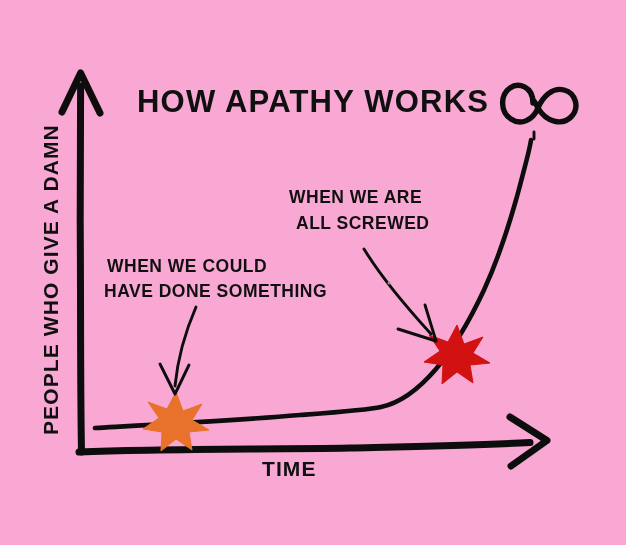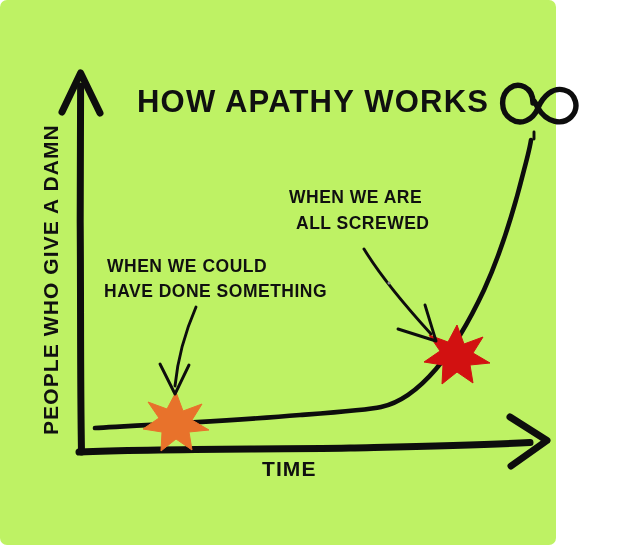--- a/index.html
+++ b/index.html
@@ -9,24 +9,23 @@
     background: #ffffff;
   }
   body {
     width: 626px;
     height: 545px;
     overflow: hidden;
     font-family: "Liberation Sans", sans-serif;
   }
   #chart-root {
     position: relative;
-    width: 556px;
+    width: 626px;
     height: 545px;
-    background: #bef264;
-    border-radius: 7px;
+    background: #f9a8d4;
   }
   #chart-svg {
     position: absolute;
     left: 0;
     top: 0;
     width: 626px;
     height: 545px;
     display: block;
   }
   .hand-text {

